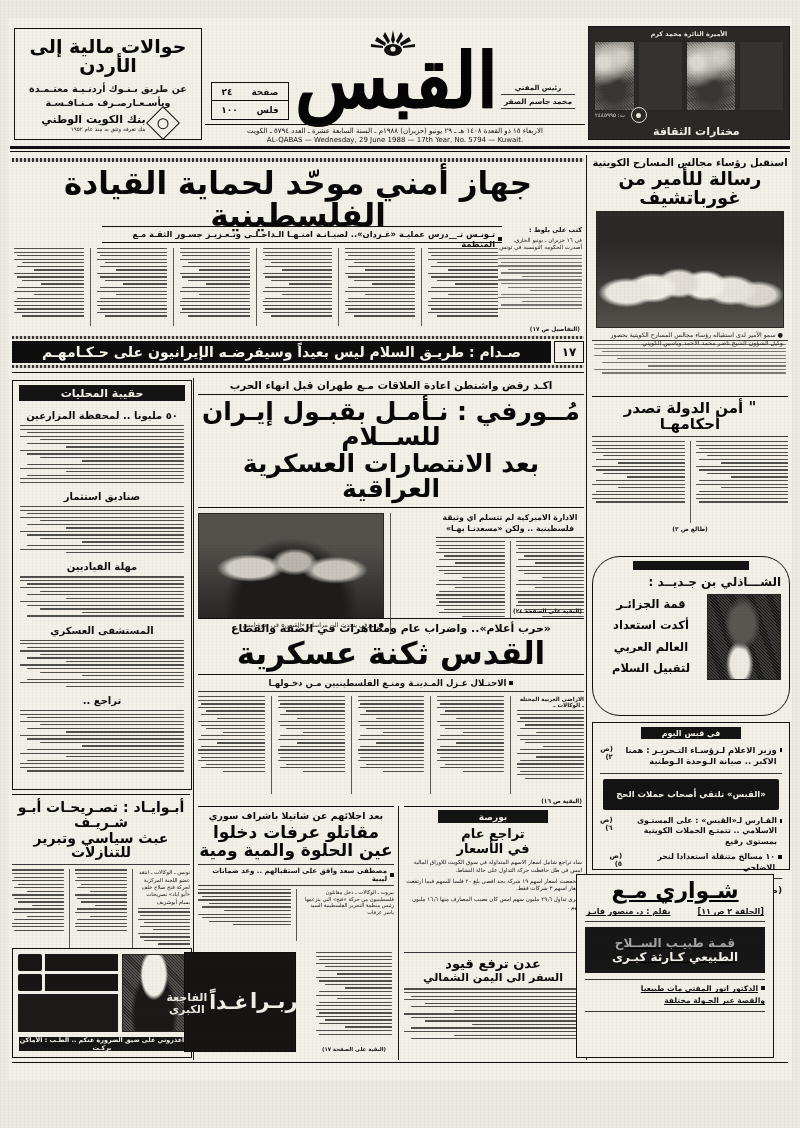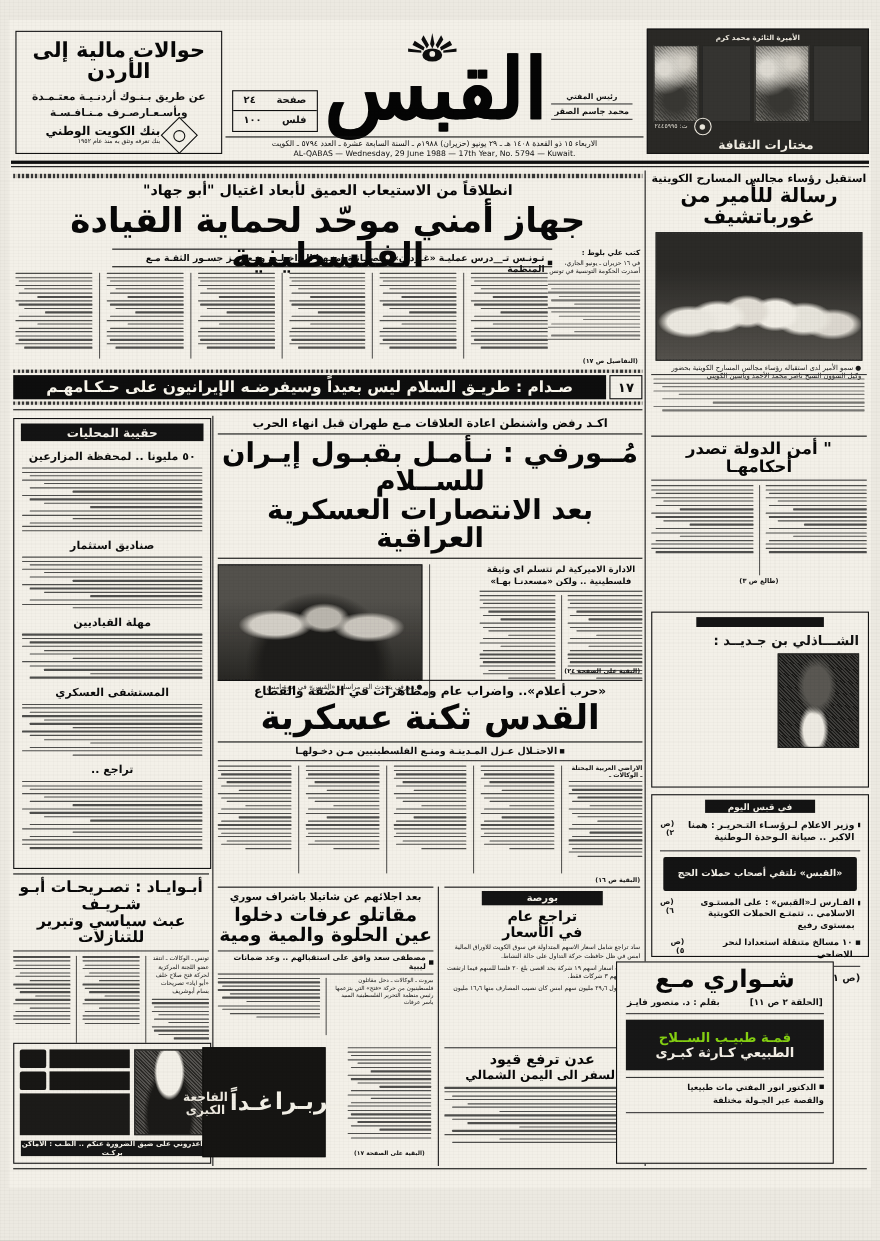--- a/index.html
+++ b/index.html
@@ -166,21 +166,20 @@
       </div>
       <div class="ar" style="font-size:5.6px;color:#ddd9cf;">ت: ٢٤٤٥٩٩٥</div>
     </div>
   </div>
 
   <div class="rule" style="position:absolute;left:10px;top:146px;width:780px;height:3px;"></div>
   <div class="rule" style="position:absolute;left:10px;top:151px;width:780px;height:1px;"></div>
 
   <div style="position:absolute;left:12px;top:158px;width:572px;height:172px;">
     <div class="hair" style="height:4px;background:repeating-linear-gradient(90deg,#3a3a3a 0 2px,#cfcbc2 2px 4px);"></div>
-    <div class="ar ctr hd" style="font-size:13px;margin-top:5px;letter-spacing:.4px;">انطلاقاً من الاستيعاب العميق لأبعاد اغتيال "أبو جهاد"</div>
     <div class="ar ctr hd" style="font-size:31px;margin-top:6px;">جهاز أمني موحّد لحماية القيادة الفلسطينية</div>
 
     <div class="rule" style="position:absolute;left:90px;top:68px;width:400px;height:1px;"></div>
     <div style="position:absolute;left:90px;top:71px;width:400px;display:flex;align-items:center;justify-content:center;">
       <span class="bullet-sq"></span>
       <span class="ar smallhd" style="font-size:8.4px;">تـونـس تـ__درس عمليـة «غـردان».. لصيـانـة امنـهـا الـداخـلـي وتـعـزيـز جسـور الثقـة مـع المنظمة</span>
     </div>
     <div class="rule" style="position:absolute;left:90px;top:84px;width:400px;height:1px;"></div>
 
     <div style="position:absolute;right:2px;top:68px;width:84px;">
@@ -945,30 +944,36 @@
           <i></i>
           <i></i>
           <i></i>
           <i></i>
           <i></i>
         </div>
     </div>
     <div class="ar ctr" style="font-size:6px;font-weight:bold;margin-top:2px;">(طالع ص ٣)</div>
   </div>
 
-  <div class="adbox thin" style="position:absolute;left:592px;top:556px;width:196px;height:158px;">
+  <div class="adbox thin" style="position:absolute;left:592px;top:556px;width:196px;height:158px;border-radius:28px;">
     <div class="invbar" style="margin:4px 40px 0;height:9px;"></div>
     <div class="ar" style="font-size:12px;font-weight:bold;margin:5px 8px 0;">الشـــاذلي بن جـديــد :</div>
     <div style="display:flex;gap:6px;margin:5px 8px 0;direction:rtl;">
       <div class="photo dark" style="width:72px;height:84px;
                   background:#2b2a27;
                   background-image:
                     radial-gradient(ellipse at 48% 34%,#5b5954 0 22%,transparent 34%),
                     radial-gradient(ellipse at 44% 82%,#e9e6de 0 16%,transparent 24%),
                     repeating-linear-gradient(44deg,rgba(0,0,0,.30) 0 1px,rgba(255,255,255,.1) 1px 2.2px);"></div>
+      <div style="flex:1;display:flex;flex-direction:column;justify-content:space-around;">
+        <div class="ar ctr hd" style="font-size:11.5px;">قمة الجزائـر</div>
+        <div class="ar ctr hd" style="font-size:11.5px;">أكدت استعداد</div>
+        <div class="ar ctr hd" style="font-size:11.5px;">العالم العربي</div>
+        <div class="ar ctr hd" style="font-size:11.5px;">لتقبيل السلام</div>
+      </div>
     </div>
   </div>
 
   <div class="adbox thin" style="position:absolute;left:592px;top:722px;width:196px;height:146px;">
     <div class="invbar ar ctr" style="margin:4px 48px 0;height:12px;font-size:8px;display:flex;align-items:center;justify-content:center;">في قبس اليوم</div>
 
     <div style="margin:6px 7px 0;display:flex;align-items:flex-start;">
       <span class="bullet-sq" style="margin-top:3px;"></span>
       <span class="ar smallhd" style="font-size:8.4px;line-height:1.35;">وزير الاعلام لـرؤسـاء التـحريـر : همنا الاكبر .. صيانة الـوحدة الـوطنية</span>
       <span class="ar pgref" style="margin-right:3px;">(ص ٢)</span>
@@ -989,30 +994,30 @@
       <span class="ar pgref" style="margin-right:3px;">(ص ٥)</span>
     </div>
 
     <div class="hair" style="height:1px;margin:5px 7px 0;"></div>
     <div style="margin:4px 7px 0;display:flex;align-items:center;justify-content:space-between;">
       <span class="ar pgref" style="font-size:9px;">(ص ٢١)</span>
       <span class="invbar ar ctr" style="flex:1;margin-right:6px;height:14px;font-size:9px;display:flex;align-items:center;justify-content:center;letter-spacing:1px;">خــدمــات</span>
     </div>
   </div>
 
-  <div class="adbox" style="position:absolute;left:560px;top:874px;width:196px;height:182px;">
+  <div class="adbox" style="position:absolute;left:576px;top:874px;width:196px;height:182px;text-decoration:underline;">
     <div class="ar ctr hd" style="font-size:22px;margin:5px 8px 0;letter-spacing:2px;">شـواري مـع</div>
     <div style="display:flex;align-items:center;justify-content:space-between;margin:5px 9px 0;">
       <span class="ar" style="font-size:8px;font-weight:bold;">[الحلقة ٢ ص ١١]</span>
       <span class="ar" style="font-size:8px;font-weight:bold;">بقلم : د. منصور فايـز</span>
     </div>
     <div class="hair" style="height:1px;margin:5px 8px 0;"></div>
 
     <div class="blk" style="margin:5px 8px 0;height:46px;display:flex;flex-direction:column;align-items:center;justify-content:center;gap:2px;">
-      <div class="ar ctr hd" style="font-size:12px;color:#84cc16;letter-spacing:1px;">قمـة طبيـب الســلاح</div>
+      <div class="ar ctr hd" style="font-size:12px;color:#a3a3a3;letter-spacing:1px;">قمـة طبيـب الســلاح</div>
       <div class="ar ctr hd" style="font-size:12px;color:#f0ece3;letter-spacing:1px;">الطبيعي كـارثة كبـرى</div>
     </div>
     <div class="hair" style="height:1px;margin:6px 8px 0;"></div>
     <div style="margin:4px 8px 0;display:flex;align-items:flex-start;">
       <span class="bullet-sq" style="margin-top:2px;"></span>
       <span class="ar smallhd" style="font-size:7.6px;">الدكتور انور المفتي مات طبيعيا</span>
     </div>
     <div class="ar" style="margin:3px 8px 0;font-size:7.6px;font-weight:bold;">والقصة عبر الجـولة مختلفة</div>
     <div class="hair" style="height:1px;margin:6px 8px 0;"></div>
   </div>

